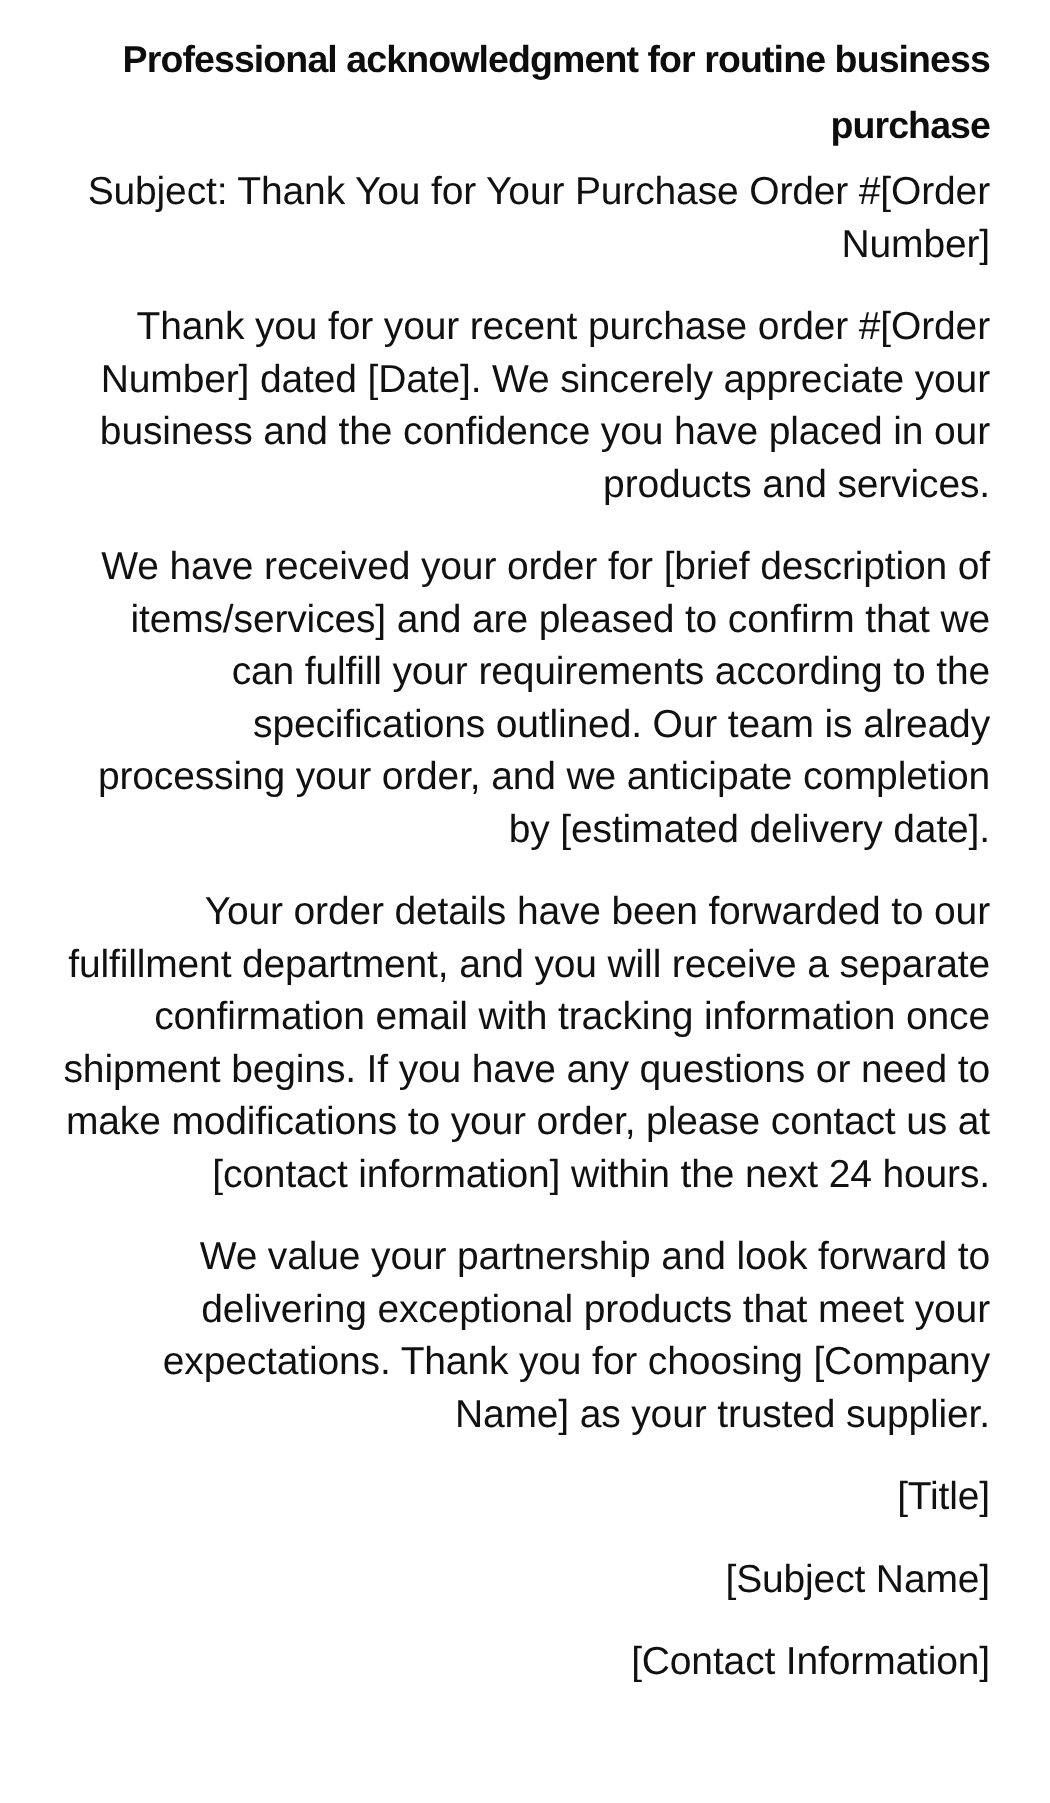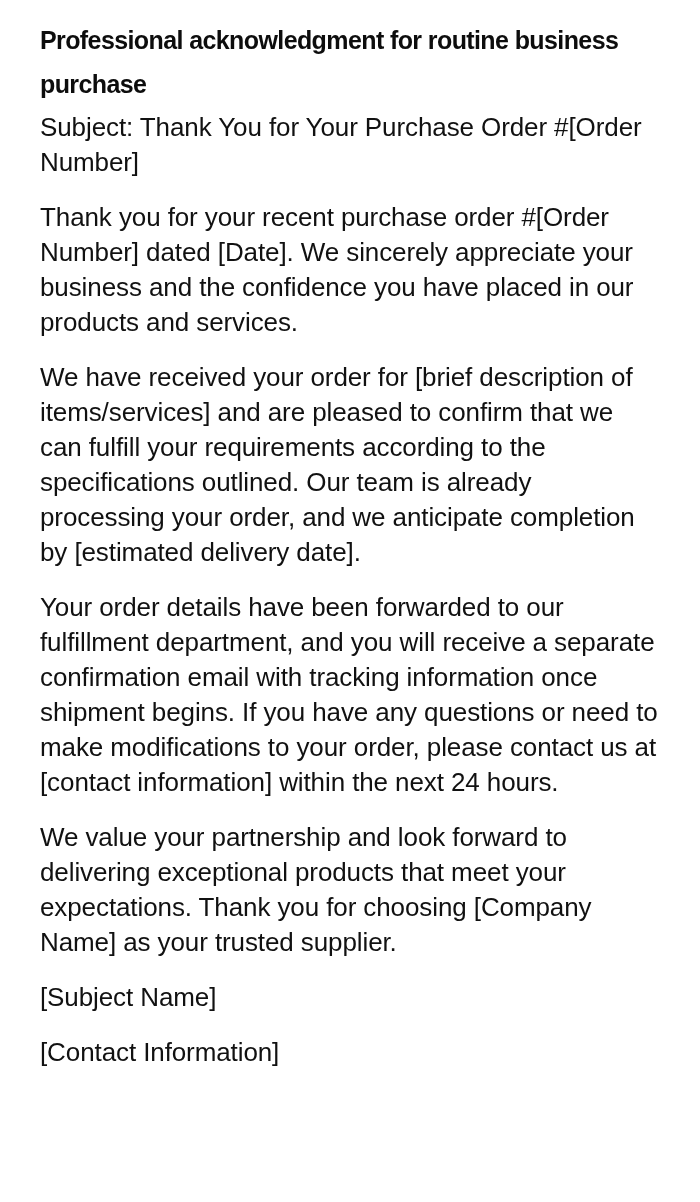--- a/index.html
+++ b/index.html
@@ -1,20 +1,21 @@
 <!DOCTYPE html>
 <html><head>
   <meta charset="utf-8">
   <style>
     html, body { margin: 0; padding: 0; background: #ffffff; }
     body { width: 700px; height: 1202px; overflow: hidden; }
     .page {
       padding: 18px 40px 0 40px;
       color: #111111;
       font-family: "Liberation Sans", sans-serif;
+      text-align: right;
     }
     h1 {
       margin: 0 0 4px 0;
       font-size: 25px;
       line-height: 44px;
       font-weight: bold;
       letter-spacing: -0.6px;
       color: #0d0d0d;
     }
     p {
@@ -27,15 +28,16 @@
 </head>
 <body>
 
 <div class="page">
   <h1>Professional acknowledgment for routine business purchase</h1>
   <p>Subject: Thank You for Your Purchase Order #[Order Number]</p>
   <p>Thank you for your recent purchase order #[Order Number] dated [Date]. We sincerely appreciate your business and the confidence you have placed in our products and services.</p>
   <p>We have received your order for [brief description of items/services] and are pleased to confirm that we can fulfill your requirements according to the specifications outlined. Our team is already processing your order, and we anticipate completion by [estimated delivery date].</p>
   <p>Your order details have been forwarded to our fulfillment department, and you will receive a separate confirmation email with tracking information once shipment begins. If you have any questions or need to make modifications to your order, please contact us at [contact information] within the next 24 hours.</p>
   <p>We value your partnership and look forward to delivering exceptional products that meet your expectations. Thank you for choosing [Company Name] as your trusted supplier.</p>
+  <p>[Title]</p>
   <p>[Subject Name]</p>
   <p>[Contact Information]</p>
 </div>
 
 </body></html>

